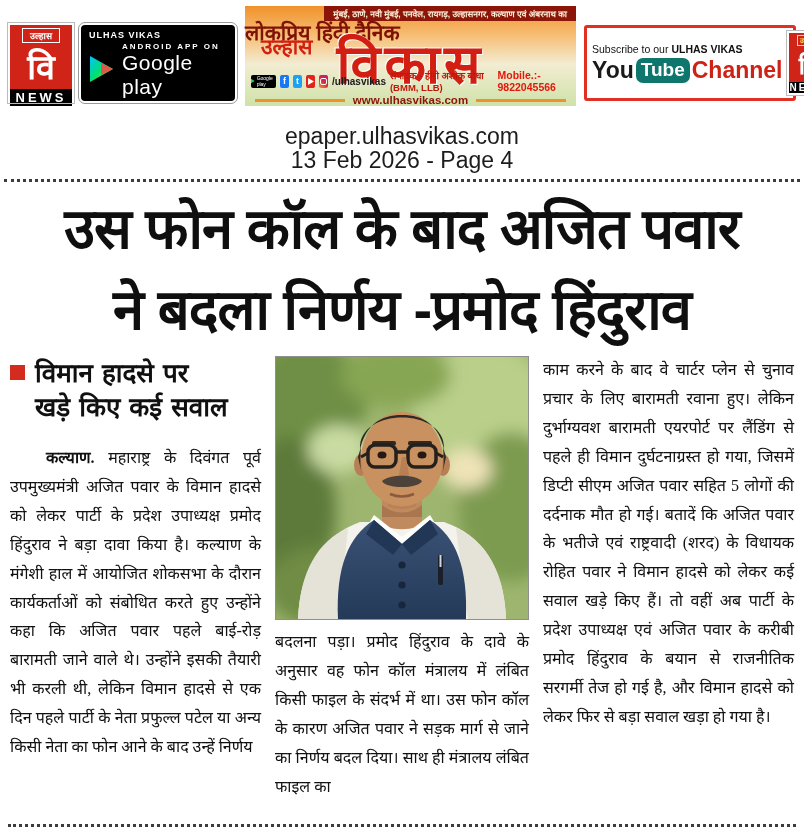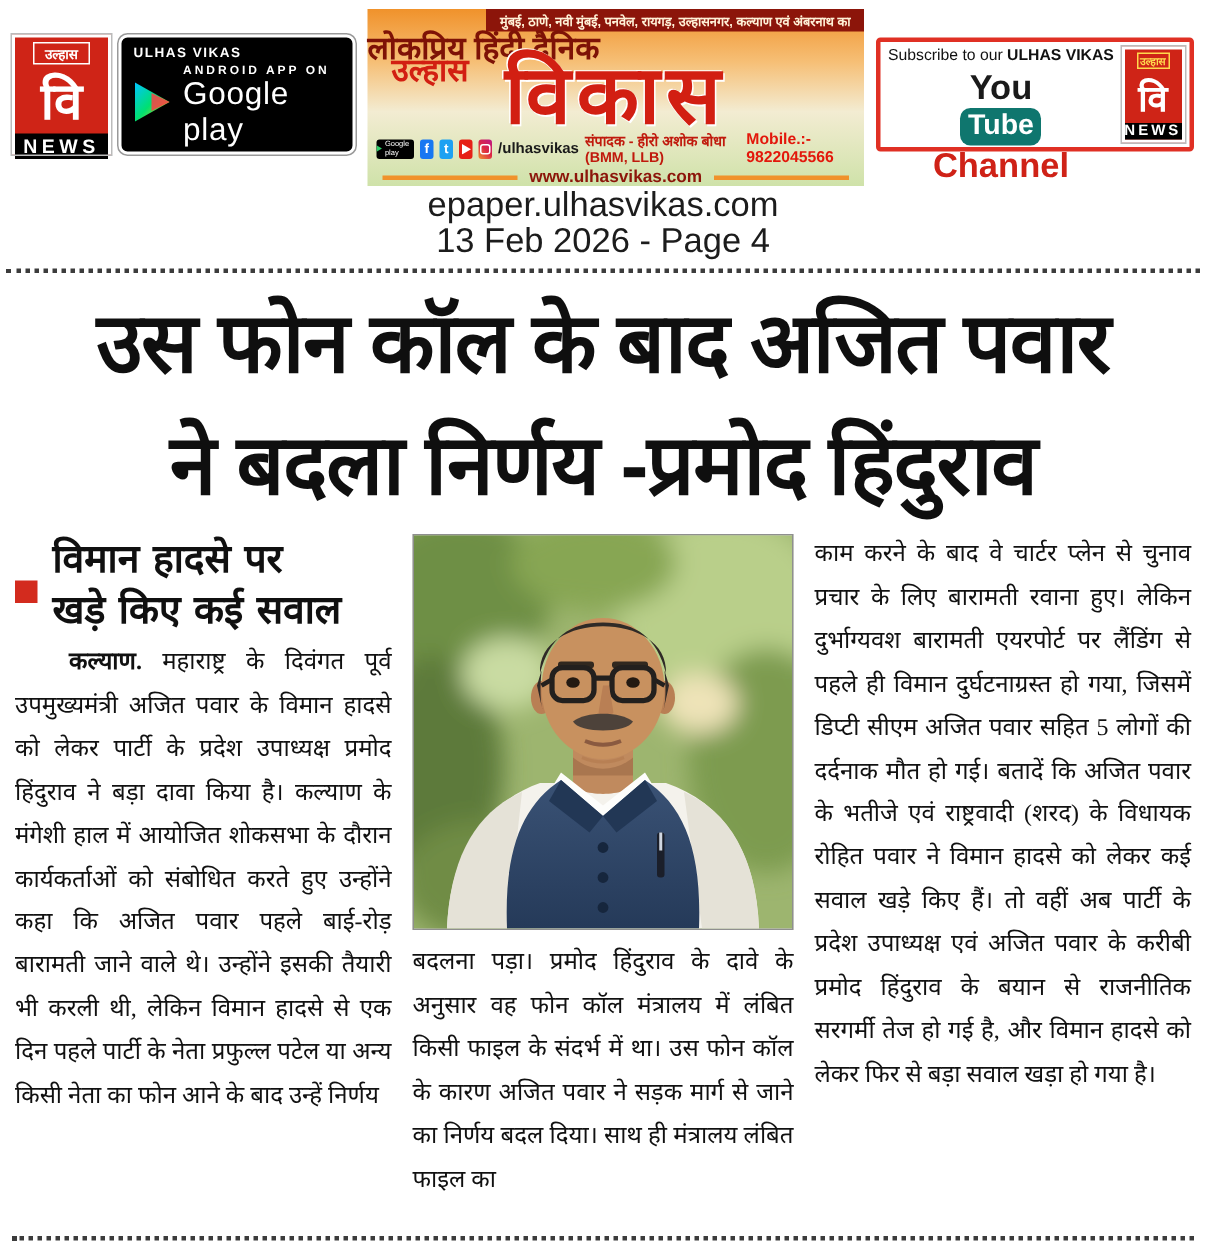--- a/index.html
+++ b/index.html
@@ -26,21 +26,21 @@
   .vi-small .vi-news { font-size:10px; letter-spacing:2px; }
   .left-badge { display:flex; align-items:center; gap:5px; }
   .gplay { width:158px; height:80px; background:#000; border:2px solid #fff; outline:1px solid #999; border-radius:6px; color:#fff; padding:5px 8px 4px 8px; position:relative; }
   .gp-brand { font-size:9px; font-weight:bold; letter-spacing:1px; }
   .gp-row { display:flex; align-items:center; gap:7px; margin-top:2px; }
   .gp-col { display:flex; flex-direction:column; }
   .gp-line1 { font-size:8px; letter-spacing:2px; font-weight:bold; }
   .gp-store { font-size:21px; font-weight:400; letter-spacing:0.5px; }
   .gp-cta { font-size:10px; font-weight:bold; margin-left:34px; margin-top:18px; }
   
-  .masthead { position:relative; flex:1; height:118px; margin:0 8px; align-self:flex-start;
+  .masthead { position:relative; flex:1; height:100px; margin:0 8px; align-self:flex-start;
     background:linear-gradient(180deg,#f0922b 0%, #f6bf76 30%, #f3ecd2 58%, #cfe2a9 100%); }
   .cities-strip { margin-left:24%; background:#8c150a; color:#fff2d8; font-size:8.5px; text-align:center; padding:2px 4px; font-weight:bold; }
   .tagline { text-align:left; padding-right:3px; font-size:21px; font-weight:800; color:#7e1206; line-height:24px; }
   .title-small { position:absolute; left:16px; top:26px; color:#d21f12; font-weight:800; font-size:21px; }
   .title-main { text-align:center; font-size:54px; font-weight:800; color:#d21f12; line-height:46px; letter-spacing:4px; margin-top:-4px;
     text-shadow:1px 1px 0 #fff, -1px -1px 0 #fff; }
   .mh-bottom { position:absolute; left:0; right:0; bottom:13px; display:flex; align-items:center; gap:4px; padding:0 6px; }
   .mini-gplay { width:36px; height:13px; background:#000; border-radius:2px; color:#fff; font-size:5px; display:flex; align-items:center; justify-content:center; gap:2px; }
   .soc { width:13px; height:13px; border-radius:2px; display:flex; align-items:center; justify-content:center; color:#fff; font-size:9px; font-weight:bold; }
   .soc-fb { background:#1877f2; }
@@ -48,37 +48,37 @@
   .soc-yt { background:#e62117; }
   .soc-ig { background:linear-gradient(45deg,#f09433,#dc2743,#bc1888); }
   .soc-ig span { width:7px; height:7px; border:1.5px solid #fff; border-radius:2px; display:block; }
   .mh-handle { font-size:10px; font-weight:bold; color:#1a1a1a; }
   .mh-editor { font-size:9.5px; font-weight:bold; color:#c0190c; }
   .mh-mobile { font-size:10.5px; font-weight:bold; color:#e3170b; margin-left:auto; }
   .mh-url { position:absolute; left:0; right:0; bottom:0; display:flex; align-items:center; justify-content:center; gap:8px; }
   .mh-url .rule { height:3px; background:#f0922b; width:90px; }
   .mh-url .url-text { font-size:11.5px; font-weight:800; color:#8c150a; }
   
-  .subscribe { width:212px; height:76px; background:#fff; border:3px solid #e03024; border-radius:3px; display:flex; align-items:flex-start; padding:3px 5px; gap:5px; }
+  .subscribe { width:212px; height:76px; background:#fff; border:3px solid #e03024; border-radius:3px; display:flex; align-items:center; padding:3px 5px; gap:5px; }
   .sub-left { flex:1; }
   .sub-line1 { font-size:10.5px; color:#111; white-space:nowrap; }
   .sub-line1 b { font-weight:800; }
-  .sub-line2 { display:flex; align-items:center; margin-top:2px;flex-direction:column; }
+  .sub-line2 { display:flex; align-items:center; margin-top:2px; }
   .yt-you { font-size:23px; font-weight:800; color:#1a1a1a; }
   .yt-tube { font-size:19px; font-weight:800; color:#fff; background:#0f766e; border-radius:7px; padding:1px 5px 2px 5px; margin:0 2px; }
   .yt-channel { font-size:23px; font-weight:800; color:#cf2217; }
   
   .page-info { text-align:center; font-size:23px; line-height:24px; color:#1c1c1c; margin-top:4px; }
   .dotted-rule { border-top:3px dotted #3c3c3c; margin:7px 4px 0 4px; height:0; }
   
   .headline { text-align:center; font-weight:800; color:#0f0f0f; font-size:56px; line-height:81px; margin-top:6px; letter-spacing:-1px; }
   
   .content { display:flex; gap:14px; padding:6px 10px 0 10px; align-items:flex-start; }
   .col { width:254px; }
-  .subhead { display:flex; gap:10px; margin-bottom:4px;align-items:center; }
+  .subhead { display:flex; gap:10px; margin-bottom:20px; }
   .subhead .bullet { width:15px; height:15px; background:#d32b1e; margin-top:9px; flex:none; }
   .subhead .sh-text { font-size:26px; font-weight:800; line-height:34px; color:#101010; font-family:"DejaVu Sans", sans-serif; }
   .body-text { font-family:"Liberation Serif", serif; font-size:16px; line-height:28.9px; text-align:justify; color:#111; }
   .body-text .lead { font-weight:bold; }
   .indent { text-indent:36px; }
   .photo-frame { border:1px solid #8f8f8f; background:#dfe6d0; margin-bottom:8px; line-height:0; }
 </style>
 </head>
 <body>
 

